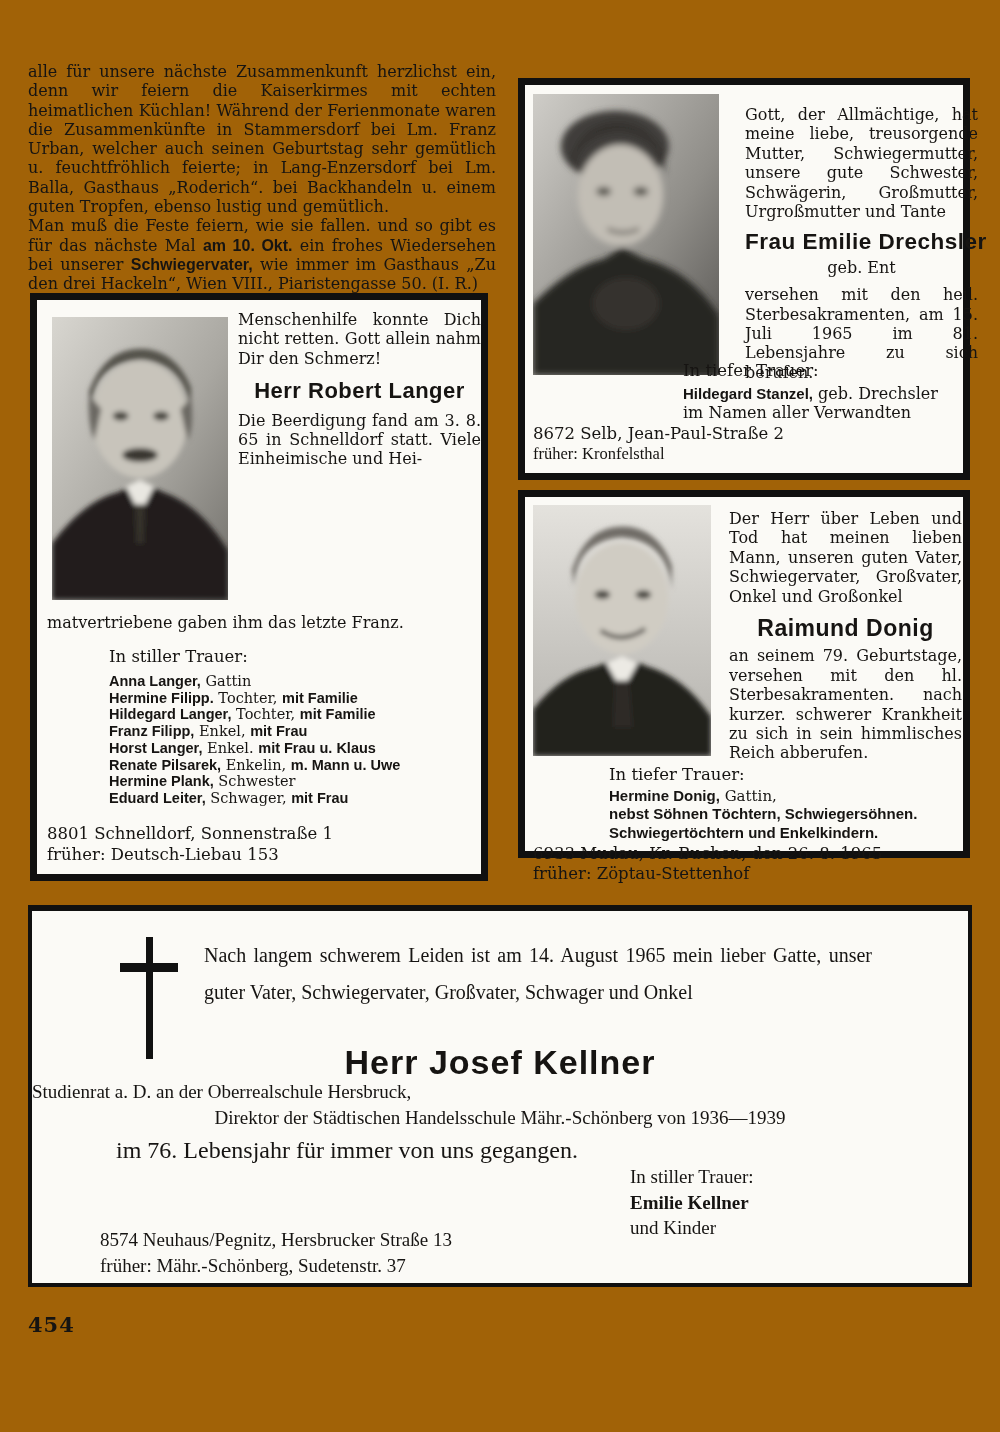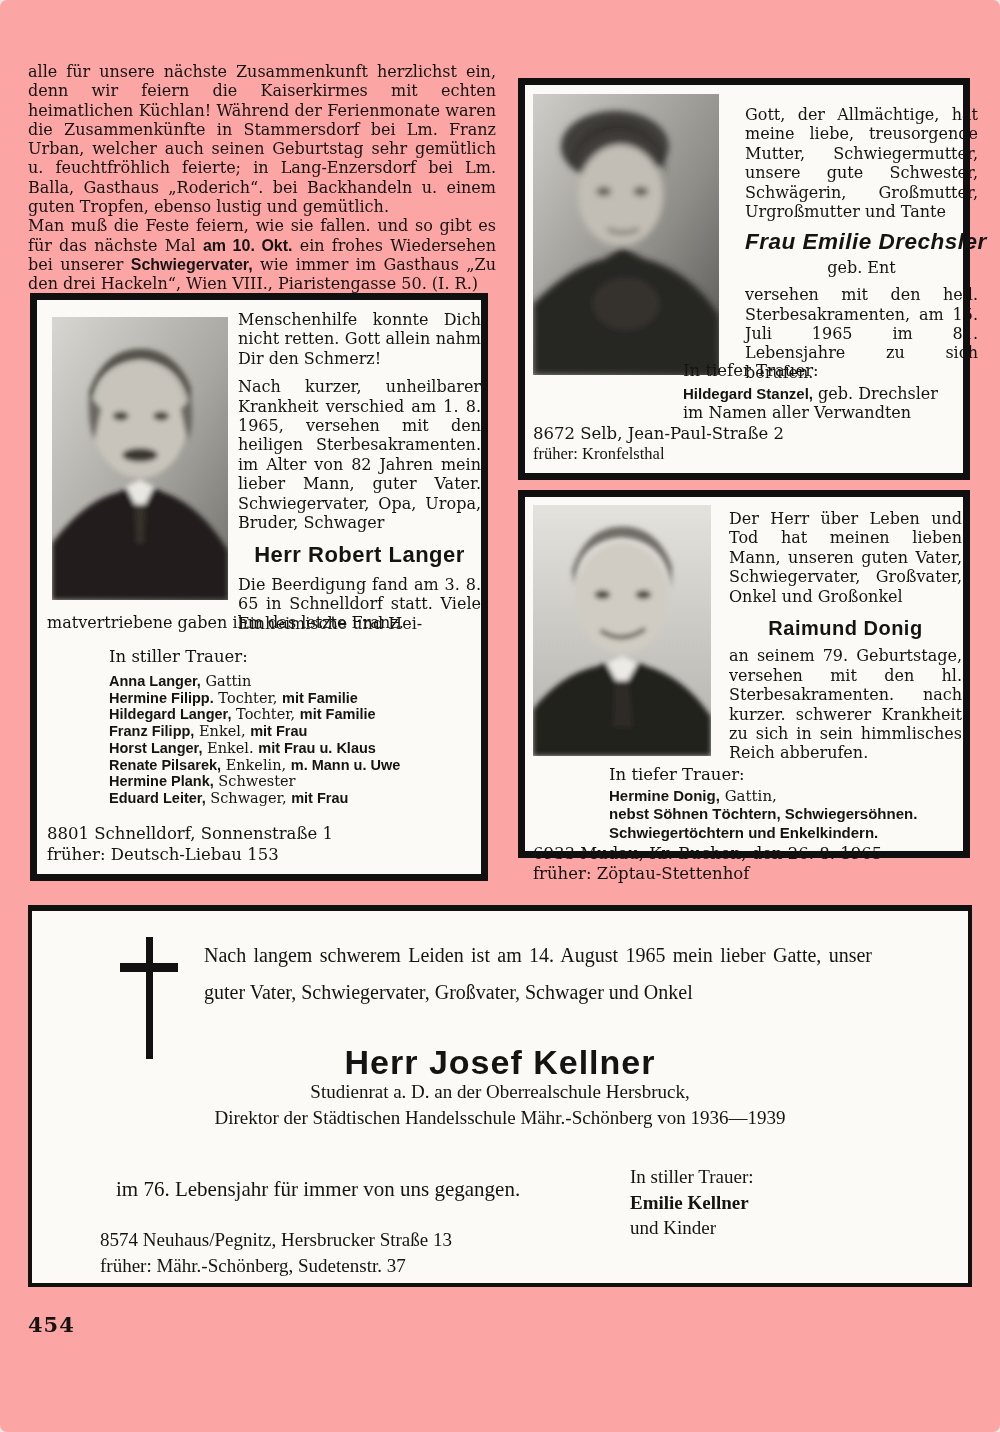--- a/index.html
+++ b/index.html
@@ -1,20 +1,19 @@
 <!DOCTYPE html>
 <html lang="de"><head>
 <meta charset="utf-8">
 <style>
   html,body{margin:0;padding:0;background:#e9e7e2;}
   .page{
     position:relative;width:1000px;height:1432px;margin:0 auto;
-    background:#fca5a5;color:#161412;overflow:hidden;
+    background:#a16207;color:#161412;overflow:hidden;
     font-family:"DejaVu Serif", serif;
-    border-radius:7px;
   }
   .page *{box-sizing:border-box;}
   p{margin:0;}
   b{font-weight:700;}
 
   
   .intro{
     position:absolute;left:28px;top:62px;width:468px;
     font-size:16px;line-height:19.3px;text-align:justify;
   }
@@ -48,34 +47,34 @@
   .langer .cont{left:10px;top:313px;font-size:16px;}
   .langer .trauer-label{left:72px;top:347px;}
   .langer .mourners{position:absolute;left:72px;top:373px;}
   .langer .addr1{left:10px;top:524px;}
   .langer .addr2{left:10px;top:545px;}
 
   
   .drechsler{left:518px;top:78px;width:452px;height:402px;}
   .drechsler .photo{left:8px;top:9px;width:186px;height:281px;}
   .drechsler .col{left:204px;top:20px;width:233px;margin-left:16px;}
-  .drechsler .col h2{font-size:22.5px;margin:11px 0 6px;font-style:italic;}
+  .drechsler .col h2{font-size:22.5px;margin:11px 0 6px;}
   .drechsler .nee{text-align:center;margin-bottom:8px;}
   .drechsler .trauer-label{left:158px;top:276px;}
   .drechsler .m1{left:158px;top:299px;font-size:16px;}
   .drechsler .m1 b{font-size:15px;}
   .drechsler .m2{left:158px;top:318px;font-size:16px;}
   .drechsler .addr1{left:8px;top:339px;}
   .drechsler .addr2{left:8px;top:359px;font-family:Liberation Serif, serif;}
 
   
   .donig{left:518px;top:490px;width:452px;height:368px;}
   .donig .photo{left:8px;top:8px;width:178px;height:251px;}
   .donig .col{left:204px;top:12px;width:233px;}
-  .donig .col h2{font-size:20px;margin:13px 0 8px;}
+  .donig .col h2{font-size:23px;margin:13px 0 8px;}
   .donig .trauer-label{left:84px;top:268px;}
   .donig .mourners{position:absolute;left:84px;top:290px;}
   .donig .mourners p{font-size:15px;line-height:18.4px;}
   .donig .addr1{left:8px;top:347px;}
   .donig .addr2{left:8px;top:367px;}
 
   
   .kellner{
     left:28px;top:905px;width:944px;height:382px;
     border-width:6px 4px 4px 4px;
@@ -86,23 +85,23 @@
   .kellner .cross .h{position:absolute;left:0;top:26px;width:58px;height:9px;background:#111;}
   .kellner .intro-k{
     position:absolute;left:172px;top:26px;width:668px;
     font-size:20px;line-height:36.5px;text-align:justify;
   }
   .kellner h1{
     position:absolute;left:0;right:0;top:116px;margin:16px;text-align:center;
     font-family:"Liberation Sans", sans-serif;font-weight:700;font-size:34px;
     letter-spacing:1px;
   }
-  .kellner .t1{left:0;right:0;top:170px;text-align:center;font-size:19px;white-space:nowrap;position:absolute;}
+  .kellner .t1{left:0;right:0;top:170px;text-align:left;font-size:19px;white-space:nowrap;position:absolute;}
   .kellner .t2{left:0;right:0;top:196px;text-align:center;font-size:19px;white-space:nowrap;position:absolute;}
-  .kellner .l3{left:84px;top:226px;font-size:21px;margin-top:40px;}
+  .kellner .l3{left:84px;top:226px;font-size:24px;}
   .kellner .trauer{position:absolute;left:598px;top:253px;font-size:19px;line-height:25.5px;}
   .kellner .trauer .bold{font-weight:700;}
   .kellner .addr{font-size:19px;line-height:25.5px;}
   .kellner .addrk{left:68px;top:316px;}
 
   .pageno{
     position:absolute;left:28px;top:1312px;
     font-size:21px;font-weight:700;letter-spacing:1px;
   }
 </style>
@@ -139,21 +138,20 @@
           <ellipse cx="62" cy="56" rx="4.5" ry="2.6" fill="#4a4741"></ellipse>
           <ellipse cx="50" cy="78" rx="10" ry="4" fill="#3b3832"></ellipse>
           <path d="M0 160 L0 128 Q18 104 38 99 L50 93 L63 99 Q84 106 100 132 L100 160 Z" fill="#211f1c"></path>
           <path d="M42 96 L50 112 L58 96 L50 92 Z" fill="#e9e7e1"></path>
           <path d="M47 106 L53 106 L52 128 L48 128 Z" fill="#35322c"></path>
         </g>
       </svg>
     </figure>
     <div class="col">
       <p class="verse">Menschenhilfe konnte Dich nicht retten. Gott allein nahm Dir den Schmerz!</p>
-      <p>Nach kurzer, unheilbarer Krankheit verschied am 1. 8. 1965, versehen mit den heiligen Sterbesakramenten. im Alter von 82 Jahren mein lieber Mann, guter Vater. Schwiegervater, Opa, Uropa, Bruder, Schwager</p>
       <h2>Herr Robert Langer</h2>
       <p>Die Beerdigung fand am 3. 8. 65 in Schnelldorf statt. Viele Einheimische und Hei-</p>
     </div>
     <p class="abs cont">matvertriebene gaben ihm das letzte Franz.</p>
     <p class="abs trauer-label">In stiller Trauer:</p>
     <div class="mourners">
       <p class="rich"><b>Anna Langer,</b> Gattin</p>
       <p class="rich"><b>Hermine Filipp.</b> Tochter, <b>mit Familie</b></p>
       <p class="rich"><b>Hildegard Langer,</b> Tochter, <b>mit Familie</b></p>
       <p class="rich"><b>Franz Filipp,</b> Enkel, <b>mit Frau</b></p>

